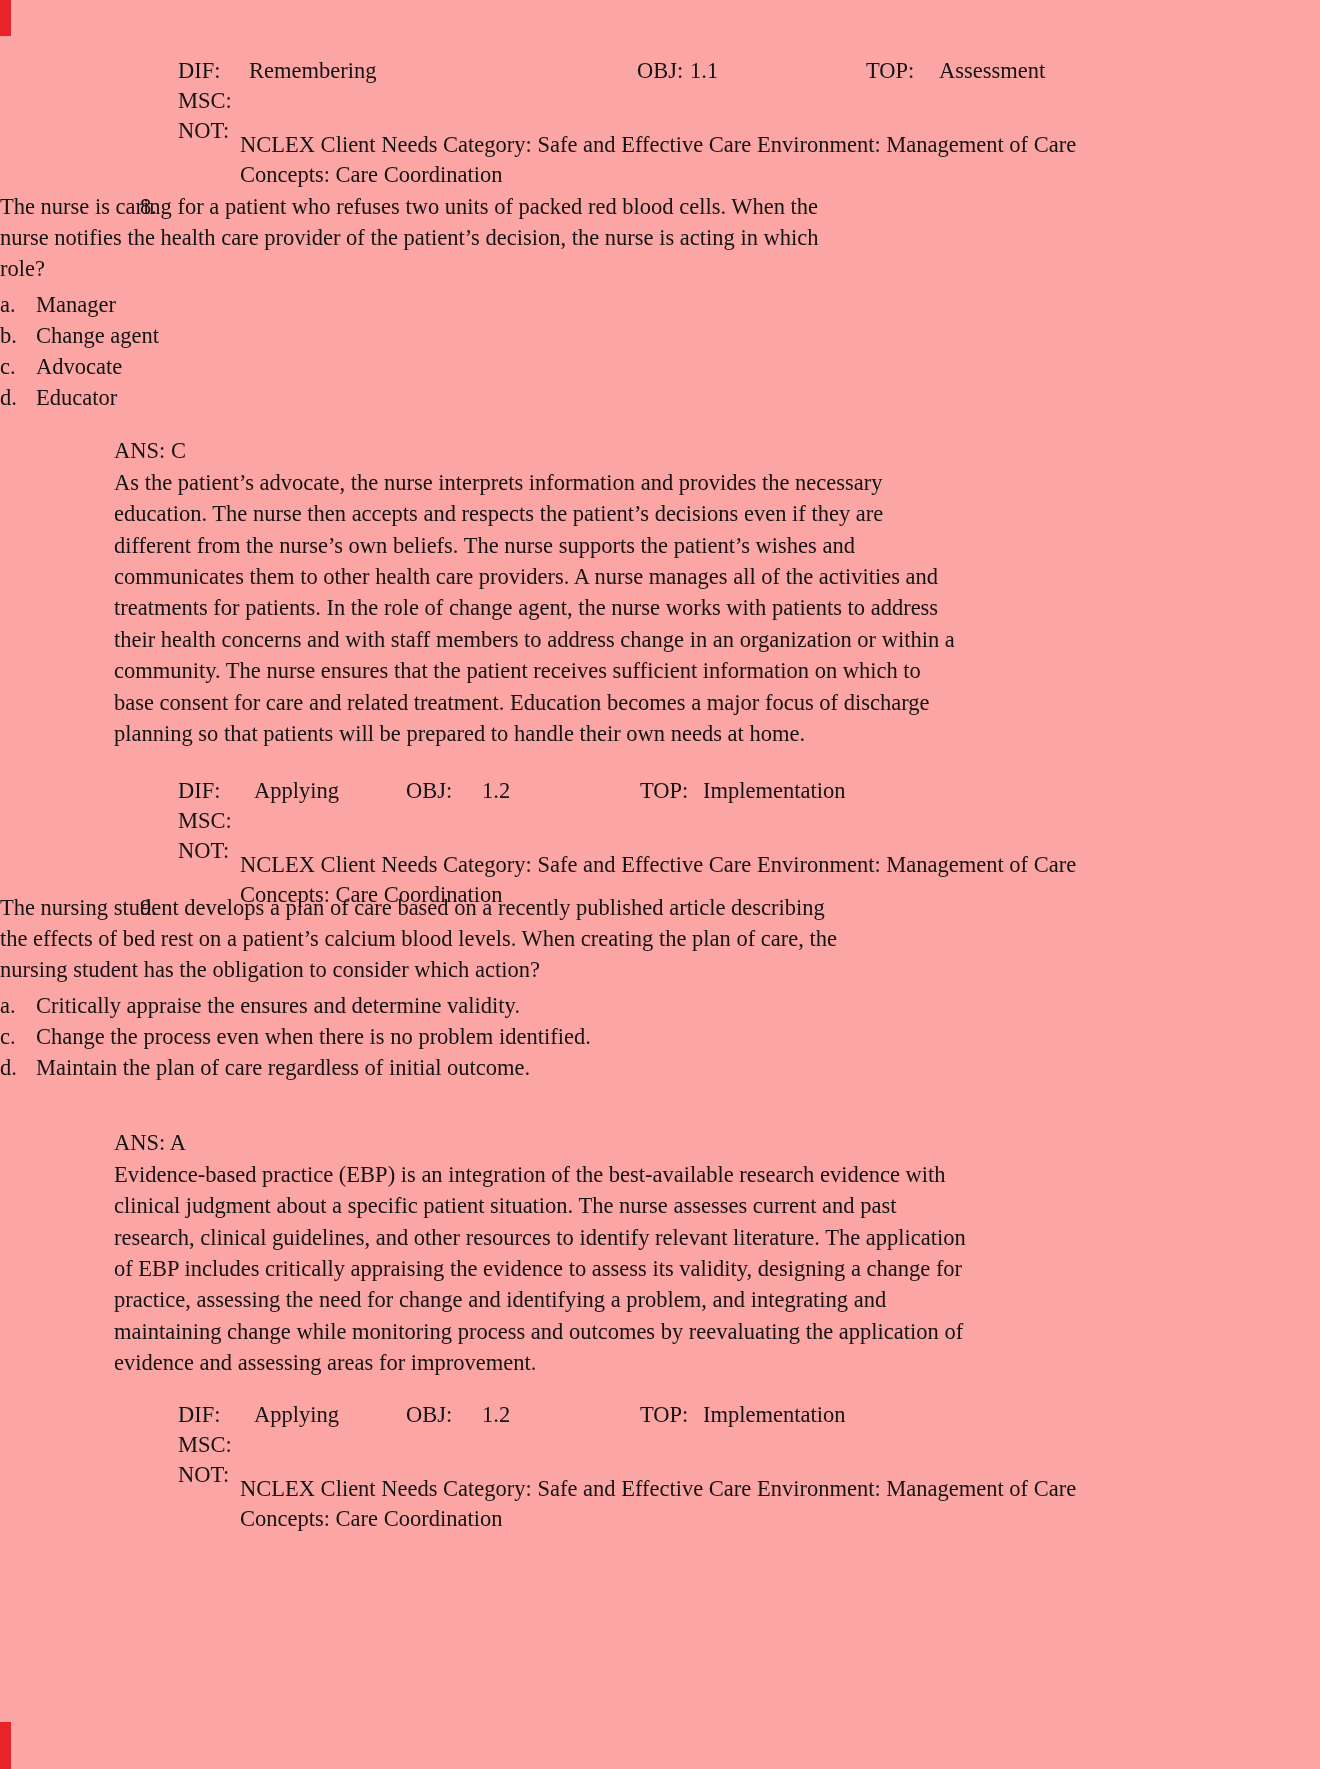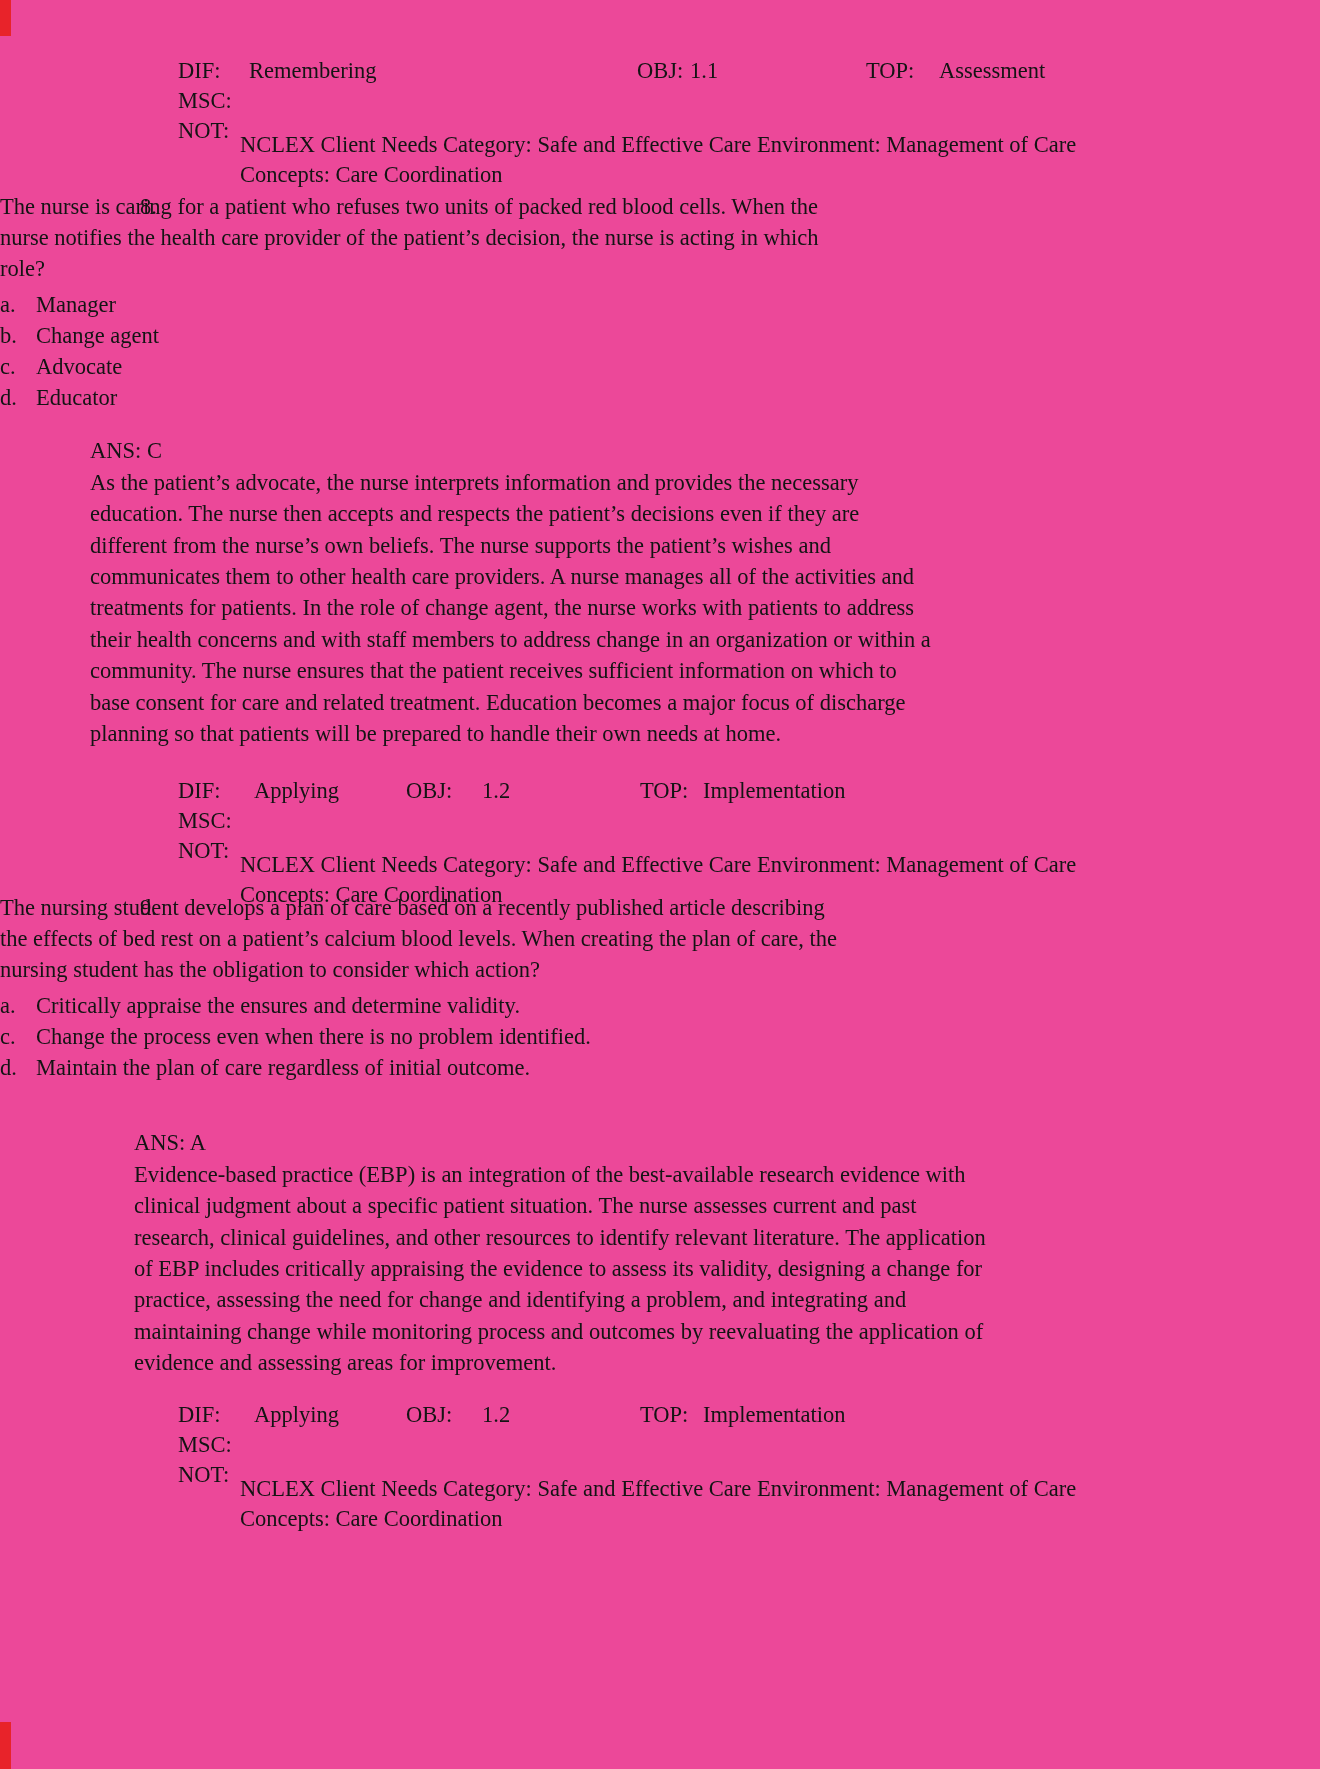--- a/index.html
+++ b/index.html
@@ -1,21 +1,21 @@
 <!DOCTYPE html>
 <html><head>
 <meta charset="utf-8">
 <style>
   * { margin: 0; padding: 0; box-sizing: border-box; }
   html, body { background: #ffffff; }
   .page {
     position: relative;
     width: 1320px;
     height: 1769px;
-    background: #ec4899;
+    background: #fca5a5;
     font-family: "Liberation Serif", "DejaVu Serif", serif;
     font-size: 22.5px;
     color: #141414;
     overflow: hidden;
   }
   .edge-mark {
     position: absolute;
     left: 0;
     width: 11px;
   }
@@ -47,21 +47,21 @@
     top: 0;
     line-height: 30.8px;
   }
   .q-body { width: 1110px; }
   .lines { white-space: pre-line; line-height: 30.8px; }
   .options { margin-top: 6px; }
   .opt-row { line-height: 30.8px; }
   .opt-letter { display: inline-block; width: 36px; }
 
   
-  .ans-block { margin-left: 90px; width: 1110px; }
+  .ans-block { margin-left: 114px; width: 1110px; }
   .ans-line { line-height: 30.8px; }
   .rationale { white-space: pre-line; line-height: 31.4px; }
 </style>
 </head>
 <body>
 
 <div class="page">
 
   <div class="edge-mark top" style="background: rgb(232, 35, 42);"></div>
   <div class="edge-mark bottom" style="background: rgb(232, 35, 42);"></div>
@@ -155,21 +155,21 @@
         <div class="opt-row">
           <span class="opt-letter">c.</span><span>Change the process even when there is no problem identified.</span>
         </div>
         <div class="opt-row">
           <span class="opt-letter">d.</span><span>Maintain the plan of care regardless of initial outcome.</span>
         </div>
       </div>
     </div>
   </div>
 
-  <div class="block" style="top:1128px;padding-left:44px;">
+  <div class="block" style="top:1128px;">
     <div class="ans-block">
       <div class="ans-line">ANS: A</div>
       <div class="rationale">Evidence-based practice (EBP) is an integration of the best-available research evidence with
 clinical judgment about a specific patient situation. The nurse assesses current and past
 research, clinical guidelines, and other resources to identify relevant literature. The application
 of EBP includes critically appraising the evidence to assess its validity, designing a change for
 practice, assessing the need for change and identifying a problem, and integrating and
 maintaining change while monitoring process and outcomes by reevaluating the application of
 evidence and assessing areas for improvement.</div>
     </div>

